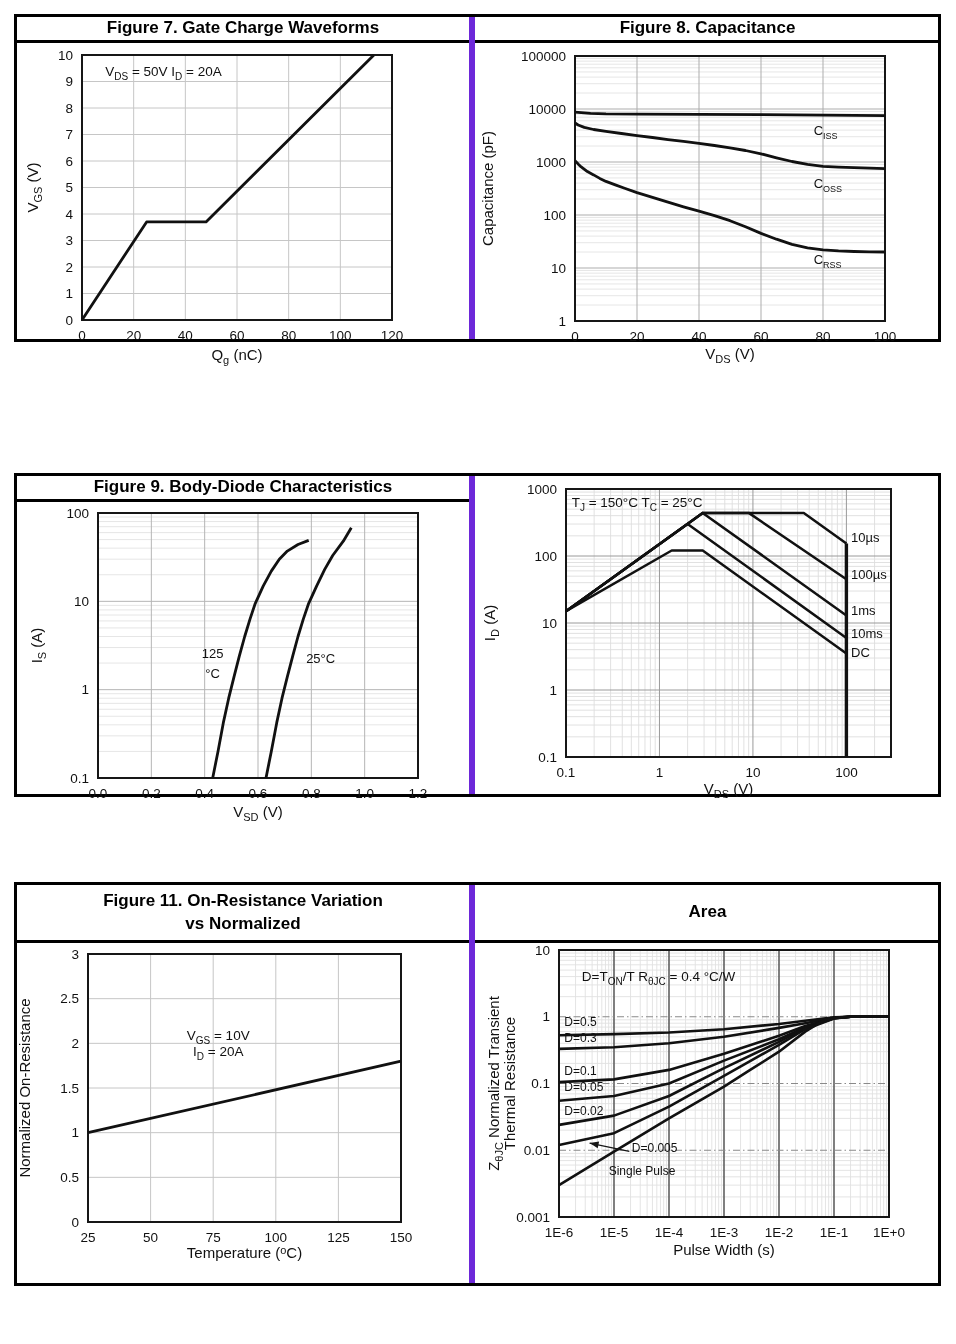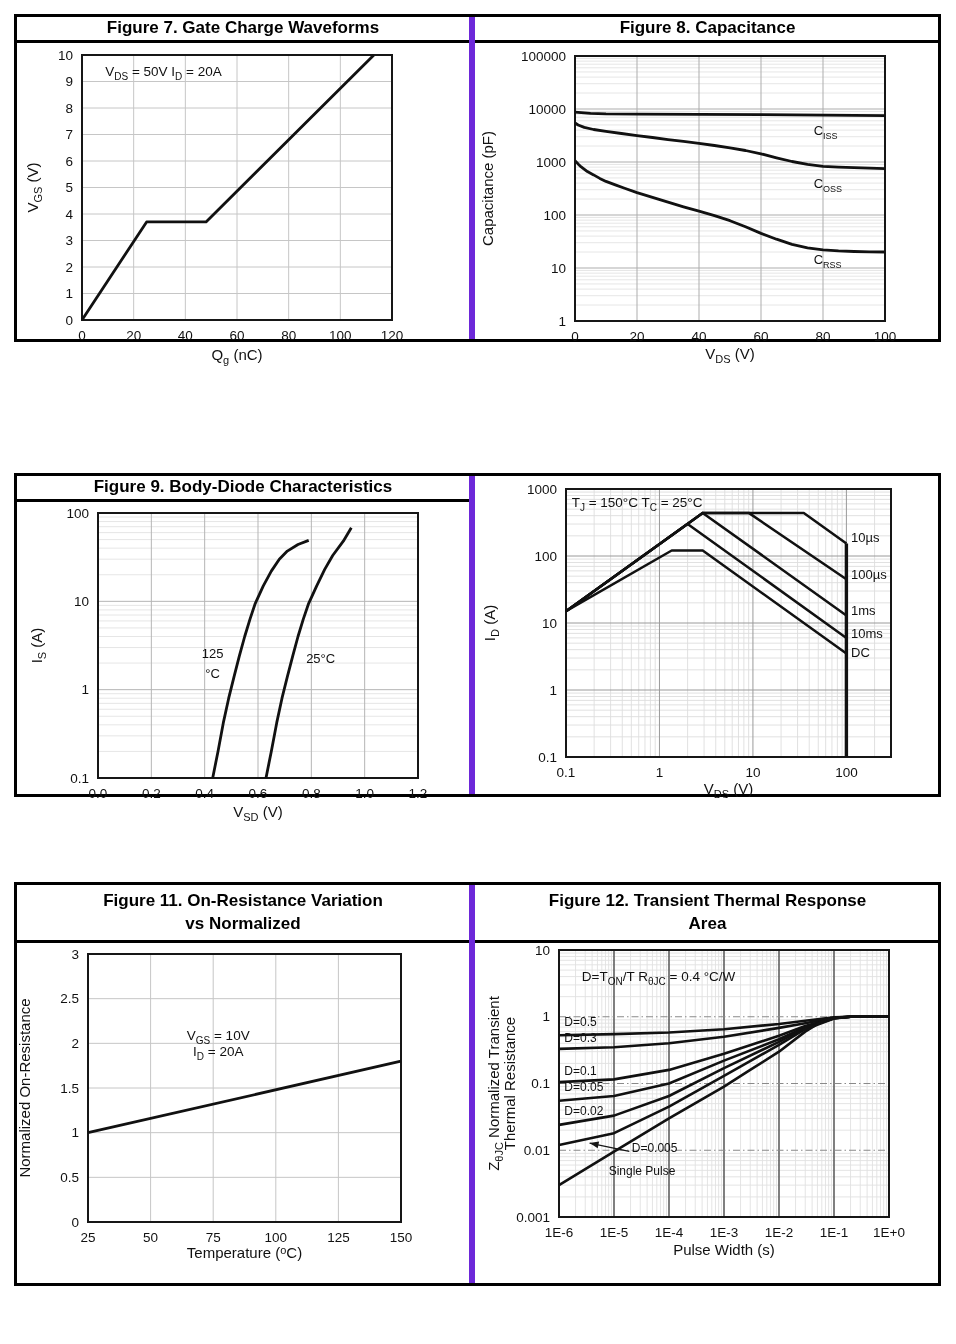--- a/index.html
+++ b/index.html
@@ -344,21 +344,20 @@
             <text x="258.8" y="299" text-anchor="middle" font-size="13.5px"><tspan>100</tspan></text>
             <text x="321.4" y="299" text-anchor="middle" font-size="13.5px"><tspan>125</tspan></text>
             <text x="384" y="299" text-anchor="middle" font-size="13.5px"><tspan>150</tspan></text>
             <text x="227.5" y="315" text-anchor="middle" font-size="15px"><tspan>Temperature (</tspan><tspan dy="-4.2" font-size="11px">o</tspan><tspan dy="4.2">C)</tspan></text>
             <text x="13" y="145" text-anchor="middle" font-size="15px" transform="rotate(-90 13 145)"><tspan>Normalized On-Resistance</tspan></text>
           </svg>
       </div>
     </div>
     <div class="cell cell-right">
       <div class="title-band">
-        <div class="title-line">Figure 12. Transient Thermal Response</div>
         <div class="title-line">Area</div>
       </div>
       <div class="chart-wrap">
         <svg id="chart5" width="465" height="324" viewBox="0 0 465 324">
             <line x1="100.55664976151897" y1="7" x2="100.55664976151897" y2="274" stroke="#e1e1e1" stroke-width="0.9"></line>
             <line x1="110.24166900958144" y1="7" x2="110.24166900958144" y2="274" stroke="#e1e1e1" stroke-width="0.9"></line>
             <line x1="117.11329952303794" y1="7" x2="117.11329952303794" y2="274" stroke="#e1e1e1" stroke-width="0.9"></line>
             <line x1="122.44335023848103" y1="7" x2="122.44335023848103" y2="274" stroke="#e1e1e1" stroke-width="0.9"></line>
             <line x1="126.79831877110041" y1="7" x2="126.79831877110041" y2="274" stroke="#e1e1e1" stroke-width="0.9"></line>
             <line x1="130.48039220078414" y1="7" x2="130.48039220078414" y2="274" stroke="#e1e1e1" stroke-width="0.9"></line>

